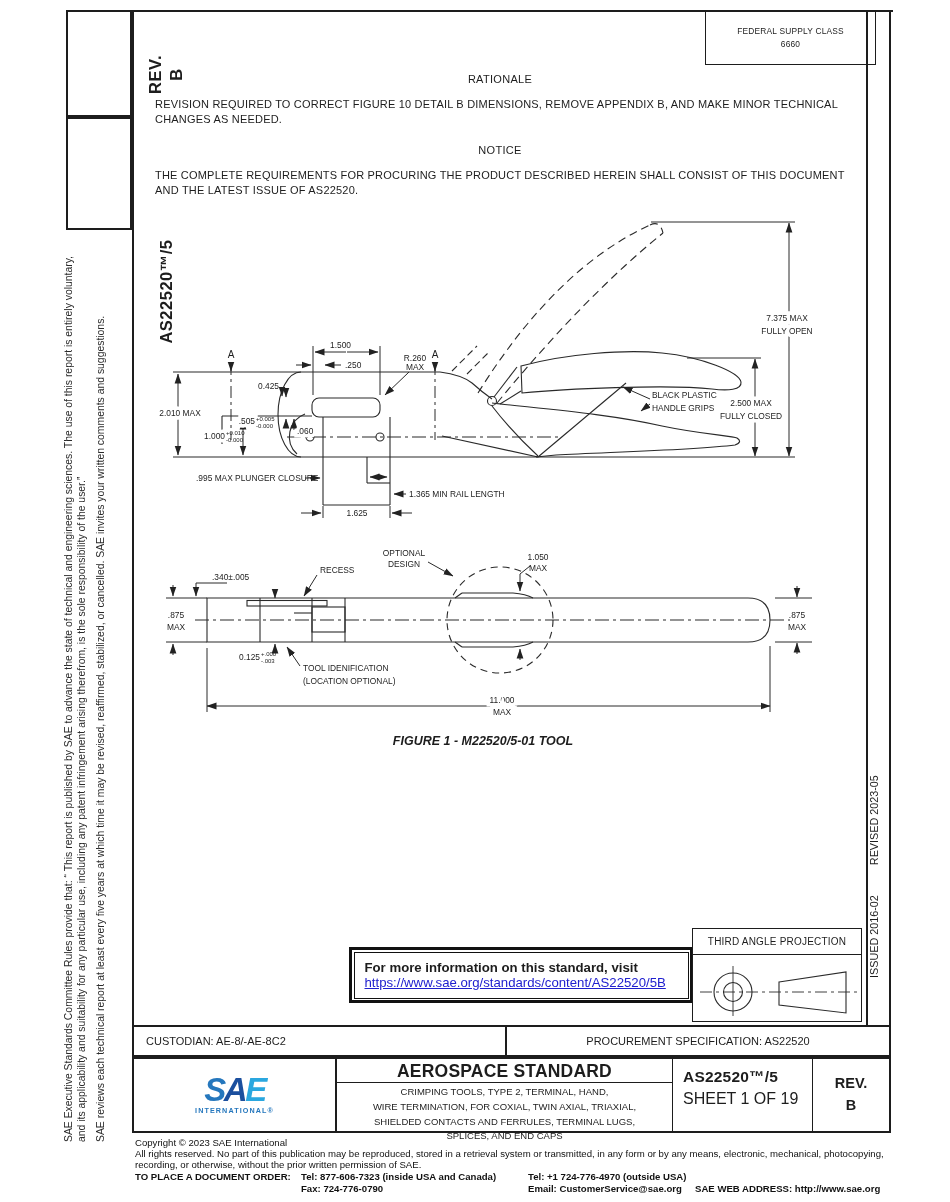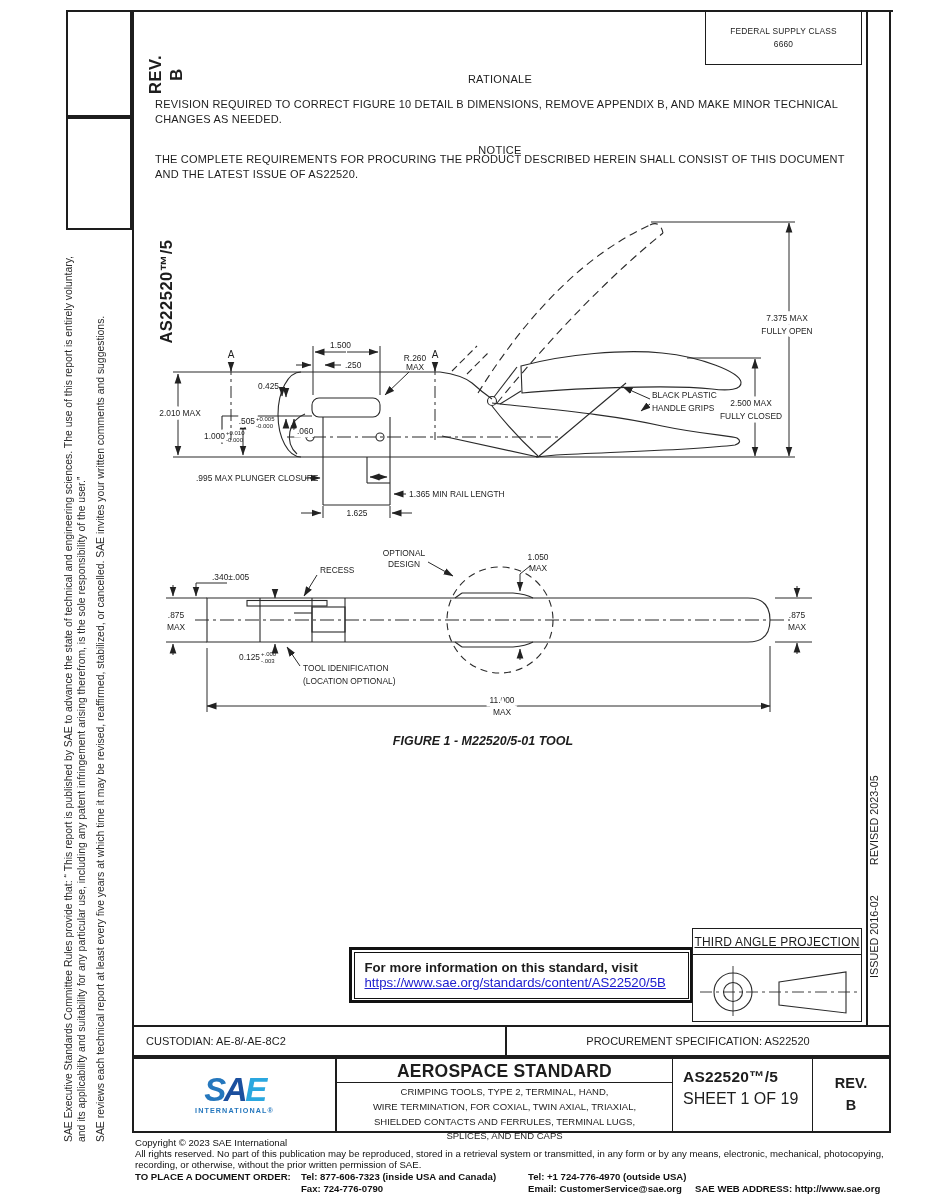--- a/index.html
+++ b/index.html
@@ -16,21 +16,21 @@
   .heading{font-size:11px;letter-spacing:.3px;text-align:center;}
   .para{font-size:11px;letter-spacing:.2px;line-height:1.32;}
   .fsc{font-size:8.4px;text-align:center;line-height:1.5;letter-spacing:.2px;}
   .infoOuter{border:3px solid #111;box-sizing:border-box;background:#fff;}
   .infoInner{border:1px solid #111;margin:1.5px;height:calc(100% - 3px);box-sizing:border-box;
              padding:5px 10px;display:flex;flex-direction:column;justify-content:center;}
   .infoTitle{font-weight:bold;font-size:13.2px;}
   .infoLink{font-size:13.2px;text-decoration:underline;}
   .tapBox{border:1.5px solid #1d1d1d;box-sizing:border-box;}
   .tapHead{height:25px;border-bottom:1.5px solid #1d1d1d;display:flex;align-items:center;justify-content:center;
-           font-size:12px;letter-spacing:.2px;text-decoration:underline;}
+           font-size:10px;letter-spacing:.2px;}
   .custRow{display:flex;border:2px solid #1d1d1d;box-sizing:border-box;font-size:11px;}
   .custCell{display:flex;align-items:center;box-sizing:border-box;}
   .tblock{display:flex;border:2.5px solid #1d1d1d;box-sizing:border-box;background:#fff;}
   .tcell{box-sizing:border-box;}
   .logoCell{width:203px;border-right:2.5px solid #1d1d1d;display:flex;flex-direction:column;
             align-items:center;justify-content:center;}
   .logoTxt{font-weight:bold;font-style:italic;font-size:33px;letter-spacing:-2.5px;line-height:.9;}
   .logoSub{font-weight:bold;font-size:7.2px;letter-spacing:1.1px;margin-top:2px;}
   .titleCell{width:335px;display:flex;flex-direction:column;}
   .titleMain{font-weight:bold;font-size:17.5px;text-align:center;padding-top:2px;height:21px;
@@ -74,31 +74,31 @@
   <div class="abs rot sideLeg" style="left:62px;top:1142px;width:892px;height:58px;">
     <p>SAE Executive Standards Committee Rules provide that: “ This report is published by SAE to advance the state of technical and engineering sciences. The use of this report is entirely voluntary, and its applicability and suitability for any particular use, including any patent infringement arising therefrom, is the sole responsibility of the user.”</p>
     <p style="white-space:nowrap;">SAE reviews each technical report at least every five years at which time it may be revised, reaffirmed, stabilized, or cancelled. SAE invites your written comments and suggestions.</p>
   </div>
 
   <div class="abs rot" style="left:868px;top:978px;width:228px;height:22px;display:flex;gap:30px;white-space:nowrap;font-size:10.8px;">
     <span>ISSUED 2016-02</span>
     <span>REVISED 2023-05</span>
   </div>
 
-  <div class="abs" style="left:705px;top:10px;width:157px;height:55px;border:1.75px solid #1d1d1d;box-sizing:border-box;display:flex;align-items:center;justify-content:center;">
+  <div class="abs" style="left:705px;top:10px;width:171px;height:55px;border:1.75px solid #1d1d1d;box-sizing:border-box;display:flex;align-items:center;justify-content:center;">
     <div class="fsc">
       <div>FEDERAL SUPPLY CLASS</div>
       <div>6660</div>
     </div>
   </div>
 
   <div class="abs heading" style="left:132px;top:73px;width:736px;">RATIONALE</div>
   <div class="abs para" style="left:155px;top:97px;width:700px;">REVISION REQUIRED TO CORRECT FIGURE 10 DETAIL B DIMENSIONS, REMOVE APPENDIX B, AND MAKE MINOR TECHNICAL CHANGES AS NEEDED.</div>
   <div class="abs heading" style="left:132px;top:144px;width:736px;">NOTICE</div>
-  <div class="abs para" style="left:155px;top:152px;width:700px;">THE COMPLETE REQUIREMENTS FOR PROCURING THE PRODUCT DESCRIBED HEREIN SHALL CONSIST OF THIS DOCUMENT AND THE LATEST ISSUE OF AS22520.</div>
+  <div class="abs para" style="left:155px;top:168px;width:700px;">THE COMPLETE REQUIREMENTS FOR PROCURING THE PRODUCT DESCRIBED HEREIN SHALL CONSIST OF THIS DOCUMENT AND THE LATEST ISSUE OF AS22520.</div>
 
   <div class="abs infoOuter" style="left:349px;top:947px;width:344px;height:56px;">
     <div class="infoInner">
       <div class="infoTitle">For more information on this standard, visit</div>
       <a class="infoLink" id="infoLink" href="#" style="color: rgb(32, 32, 207);">https://www.sae.org/standards/content/AS22520/5B</a>
     </div>
   </div>
 
   <div class="abs tapBox" style="left:692px;top:928px;width:170px;height:94px;">
     <div class="tapHead">THIRD ANGLE PROJECTION</div>

